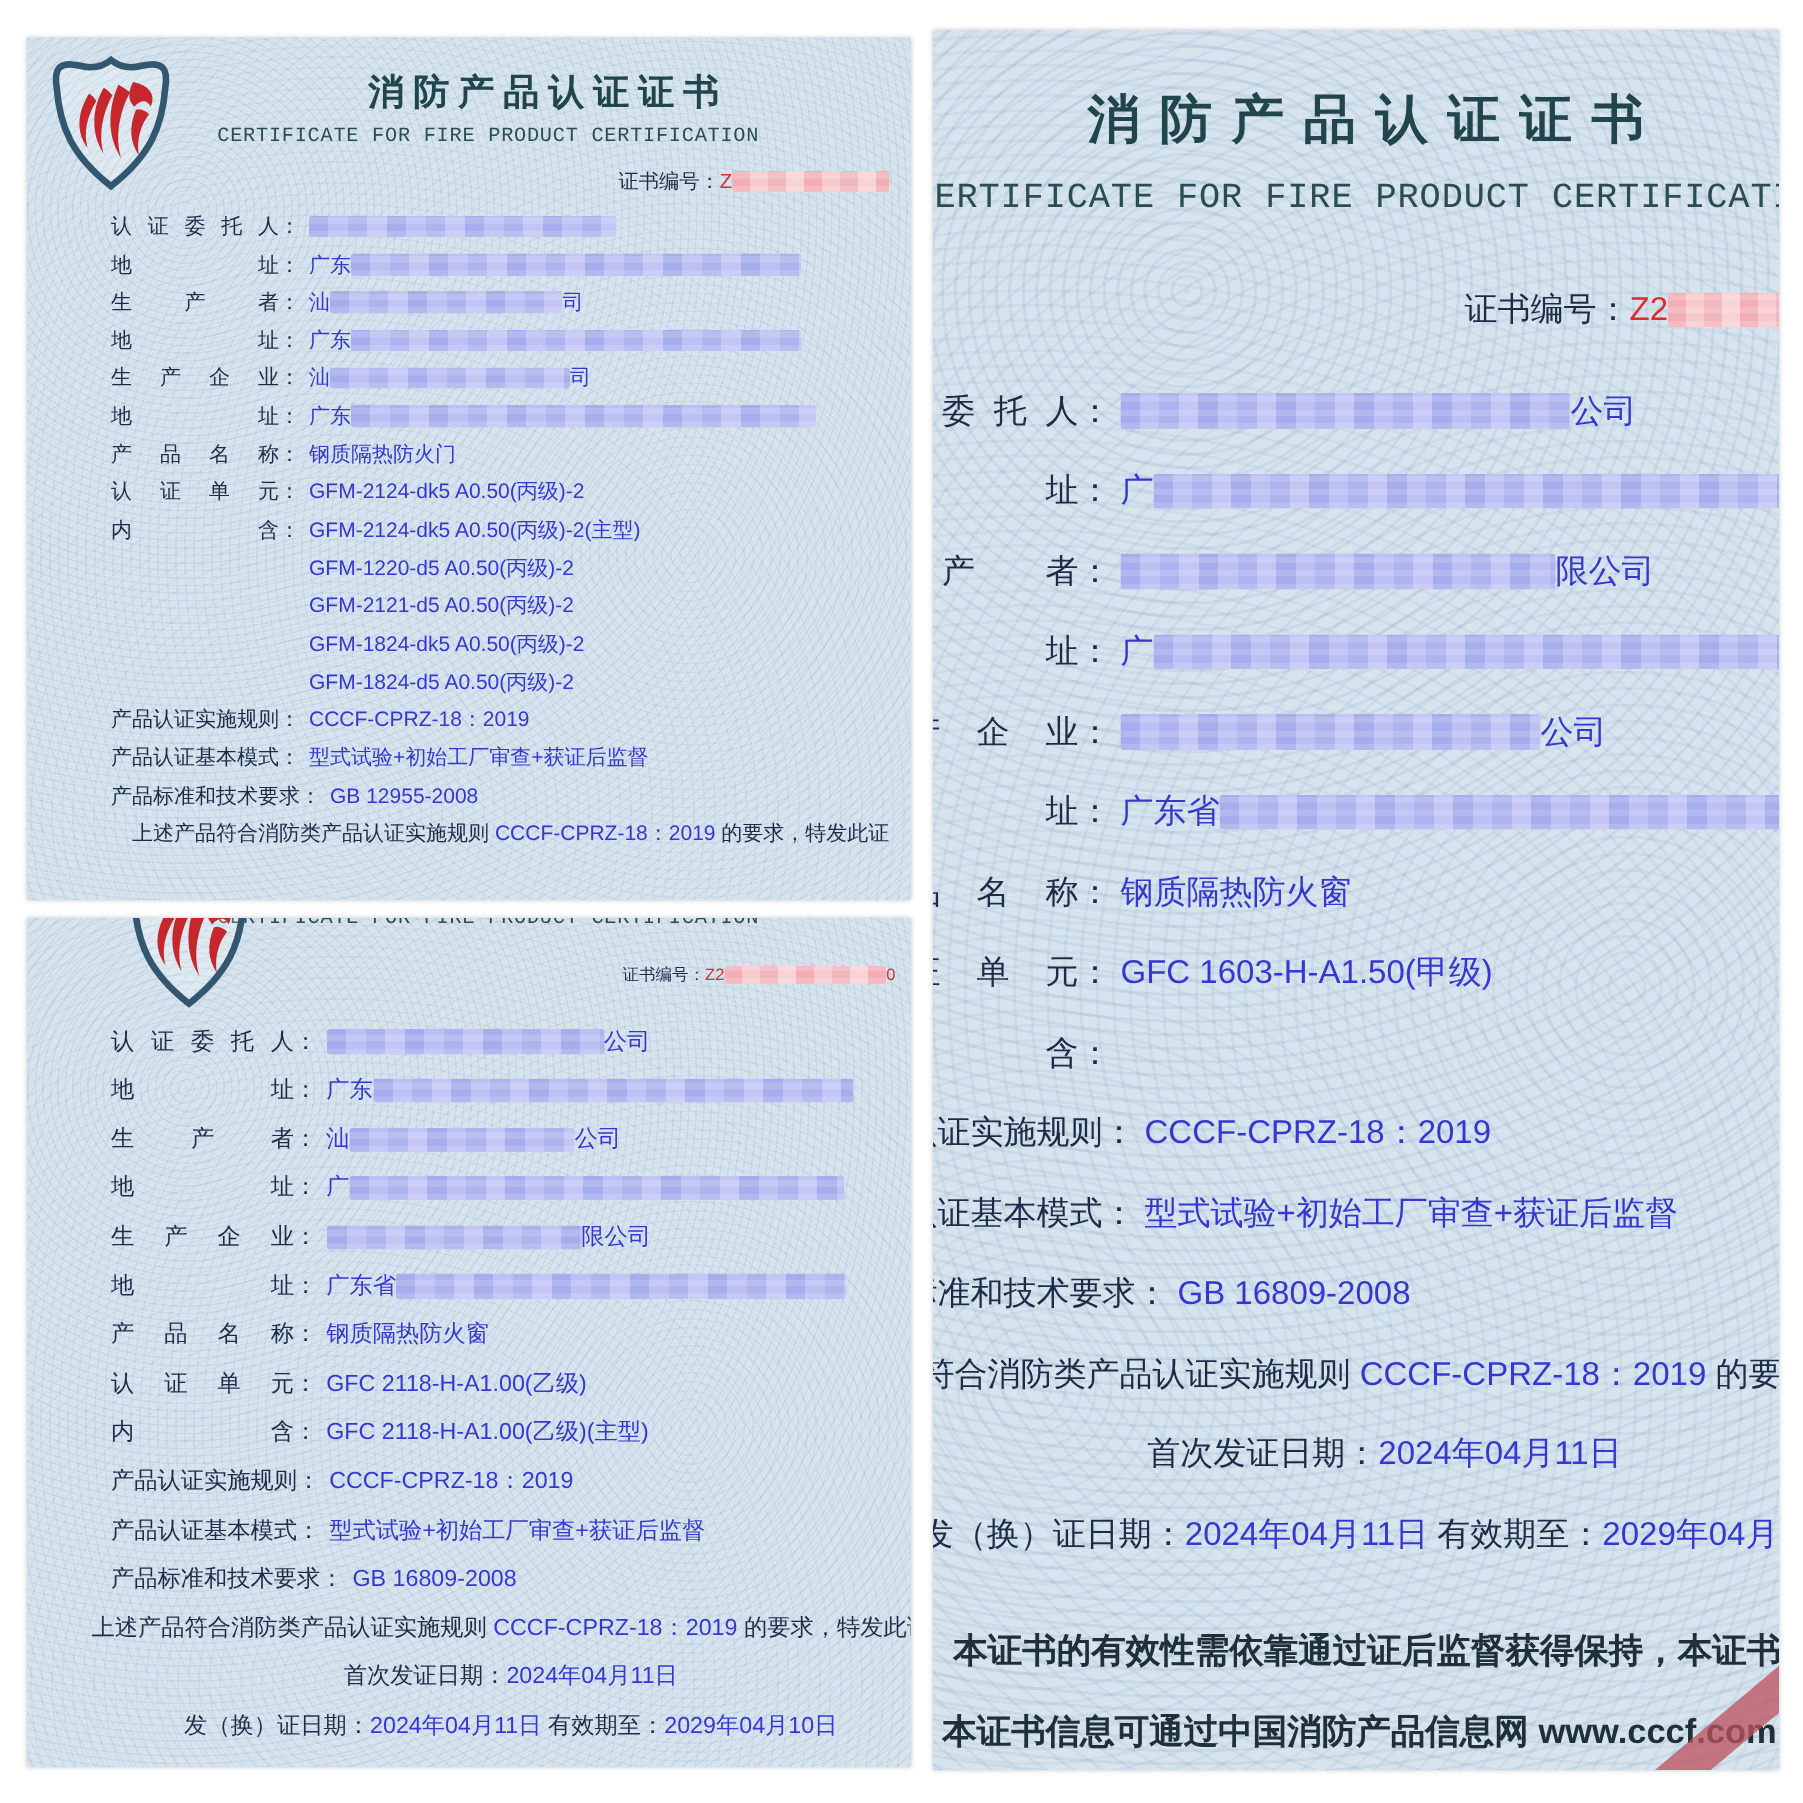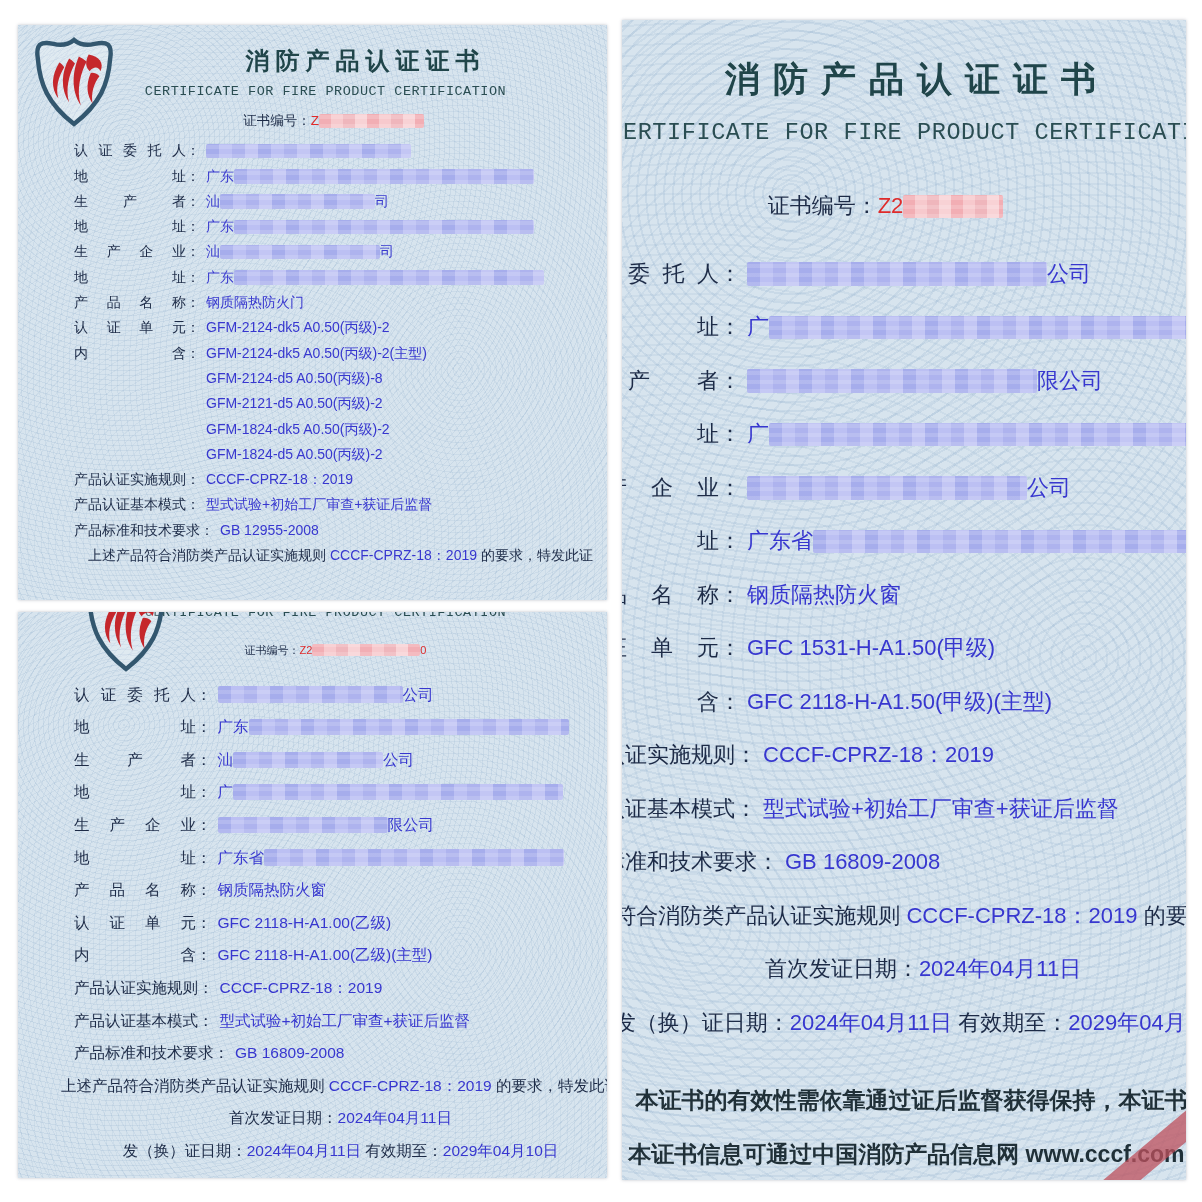--- a/index.html
+++ b/index.html
@@ -63,21 +63,21 @@
   .redact{display:inline-block;height:1.05em;border-radius:2px;vertical-align:text-bottom;
     background:
       repeating-linear-gradient(0deg, rgba(255,255,255,.14) 0 4px, rgba(0,0,0,0) 4px 9px),
       repeating-linear-gradient(90deg,#a6adec 0 13px,#bcc0f3 13px 26px,#aeb3ee 26px 39px,#c3c6f4 39px 52px);}
   .redact-pink{background:
       repeating-linear-gradient(0deg, rgba(255,255,255,.16) 0 4px, rgba(0,0,0,0) 4px 9px),
       repeating-linear-gradient(90deg,#f2aeb4 0 12px,#f7c9cd 12px 24px,#efb6bc 24px 36px,#f8d2d5 36px 48px);}
 
   .row.indent{padding-left:132px;}
   .row.center{justify-content:center;padding-left:0;}
-  .row.certno{justify-content:center;}
+  .row.certno{justify-content:flex-end;}
   #p1 .certno{padding-right:14px;margin:8px 0 4px;font-size:13.5px;}
   #p2 .certno{padding-right:10px;margin:24px 0 8px;font-size:11px;}
   #p3 .certno{padding-right:75px;margin:46px 0 14px;font-size:22px;}
   #p3 .row.darkline{font-size:23px;}
   #p3 .row.gap{margin-top:24px;}
 
   .corner-stripe{position:absolute;right:-32px;bottom:12px;width:135px;height:24px;
     background:rgba(190,80,92,.75);transform:rotate(-40deg);border-radius:3px;}
 </style>
 </head>
@@ -145,21 +145,21 @@
         <span class="lbl">认证单元</span>
         <span class="colon">：</span>
         <span class="val"><span class="seg-blue">GFM-2124-dk5 A0.50(丙级)-2</span></span>
       </div>
       <div class="row">
         <span class="lbl">内含</span>
         <span class="colon">：</span>
         <span class="val"><span class="seg-blue">GFM-2124-dk5 A0.50(丙级)-2(主型)</span></span>
       </div>
       <div class="row indent">
-        <span class="val"><span class="seg-blue">GFM-2124-d5 A0.50(丙级)-8</span></span>
+        <span class="val"><span class="seg-blue">GFM-1220-d5 A0.50(丙级)-2</span></span>
       </div>
       <div class="row indent">
         <span class="val"><span class="seg-blue">GFM-2121-d5 A0.50(丙级)-2</span></span>
       </div>
       <div class="row indent">
         <span class="val"><span class="seg-blue">GFM-1824-dk5 A0.50(丙级)-2</span></span>
       </div>
       <div class="row indent">
         <span class="val"><span class="seg-blue">GFM-1824-d5 A0.50(丙级)-2</span></span>
       </div>
@@ -306,26 +306,25 @@
           <span class="val"><span class="seg-blue">广东省</span><span class="redact" style="width: 420px;"></span></span>
         </div>
         <div class="row">
           <span class="lbl">产品名称</span>
           <span class="colon">：</span>
           <span class="val"><span class="seg-blue">钢质隔热防火窗</span></span>
         </div>
         <div class="row">
           <span class="lbl">认证单元</span>
           <span class="colon">：</span>
-          <span class="val"><span class="seg-blue">GFC 1531-H-A1.50(甲级)</span></span>
+          <span class="val"><span class="seg-blue">GFC 1603-H-A1.50(甲级)</span></span>
         </div>
         <div class="row">
           <span class="lbl">内含</span>
           <span class="colon">：</span>
-          <span class="val"><span class="seg-blue">GFC 2118-H-A1.50(甲级)(主型)</span></span>
         </div>
         <div class="row">
           <span class="lbl">产品认证实施规则</span>
           <span class="colon">：</span>
           <span class="val"><span class="seg-blue">CCCF-CPRZ-18：2019</span></span>
         </div>
         <div class="row">
           <span class="lbl">产品认证基本模式</span>
           <span class="colon">：</span>
           <span class="val"><span class="seg-blue">型式试验+初始工厂审查+获证后监督</span></span>

